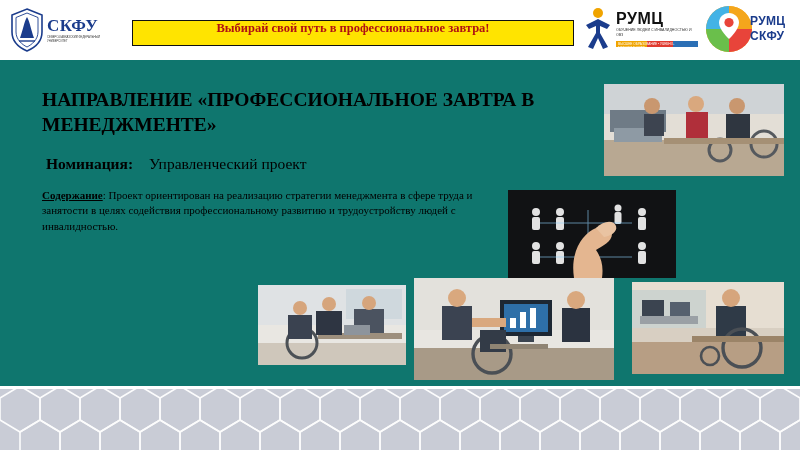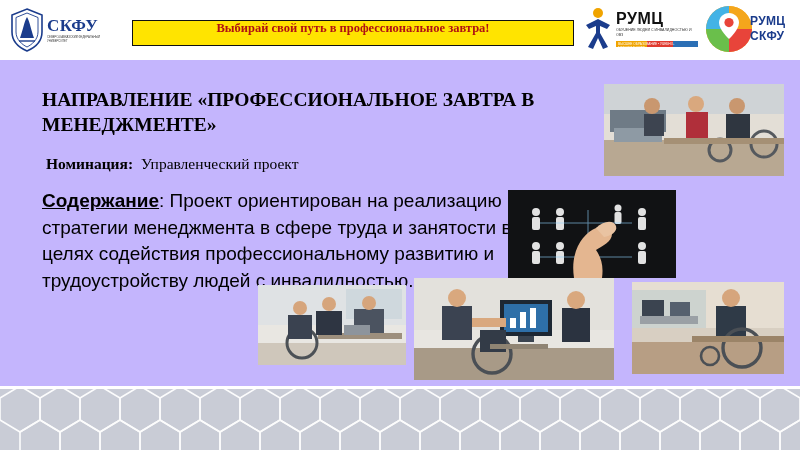--- a/index.html
+++ b/index.html
@@ -10,21 +10,21 @@
     width: 800px;
     height: 450px;
     overflow: hidden;
     font-family: "Liberation Serif", serif;
     background: #ffffff;
   }
   .slide {
     position: relative;
     width: 800px;
     height: 450px;
-    background: #c4b5fd;
+    background: #0f766e;
     overflow: hidden;
   }
 
   
   .header {
     position: absolute;
     left: 0; top: 0;
     width: 800px;
     height: 60px;
     background: #ffffff;
@@ -189,22 +189,22 @@
     width: 520px;
     font-family: "Liberation Serif", serif;
     font-size: 15.5px;
     color: #000000;
   }
   .nomination b { font-weight: bold; margin-top: 28px; }
   .content {
     position: absolute;
     left: 42px; top: 188px;
     width: 470px;
-    font-family: Liberation Sans, sans-serif;
-    font-size: 19px;
+    font-family: Liberation Serif, serif;
+    font-size: 11px;
     color: #000000;
     line-height: 1.40;
   }
   .content .lbl {
     font-weight: bold;
     text-decoration: underline;
   }
 
   
   .photo {
@@ -290,21 +290,21 @@
       </div>
       <div class="bt">РУМЦ</div>
       <div class="bs">СКФУ</div>
     </div>
   </div>
 
   <div class="title">НАПРАВЛЕНИЕ «ПРОФЕССИОНАЛЬНОЕ ЗАВТРА В МЕНЕДЖМЕНТЕ»</div>
 
   <div class="nomination">
     <b>Номинация:</b>
-    <span style="margin-left:4px;">Управленческий проект</span>
+    <span style="margin-left:12px;">Управленческий проект</span>
   </div>
 
   <div class="content">
     <span class="lbl">Содержание</span><span>: Проект ориентирован на реализацию стратегии менеджмента в сфере труда и занятости в целях содействия профессиональному развитию и трудоустройству людей с инвалидностью.</span>
   </div>
 
   <div class="photo p1">
     <svg viewBox="0 0 180 92" preserveAspectRatio="none">
       <rect width="180" height="92" fill="#d8d4cf"></rect>
       <rect x="0" y="0" width="180" height="30" fill="#cfd3d6"></rect>

